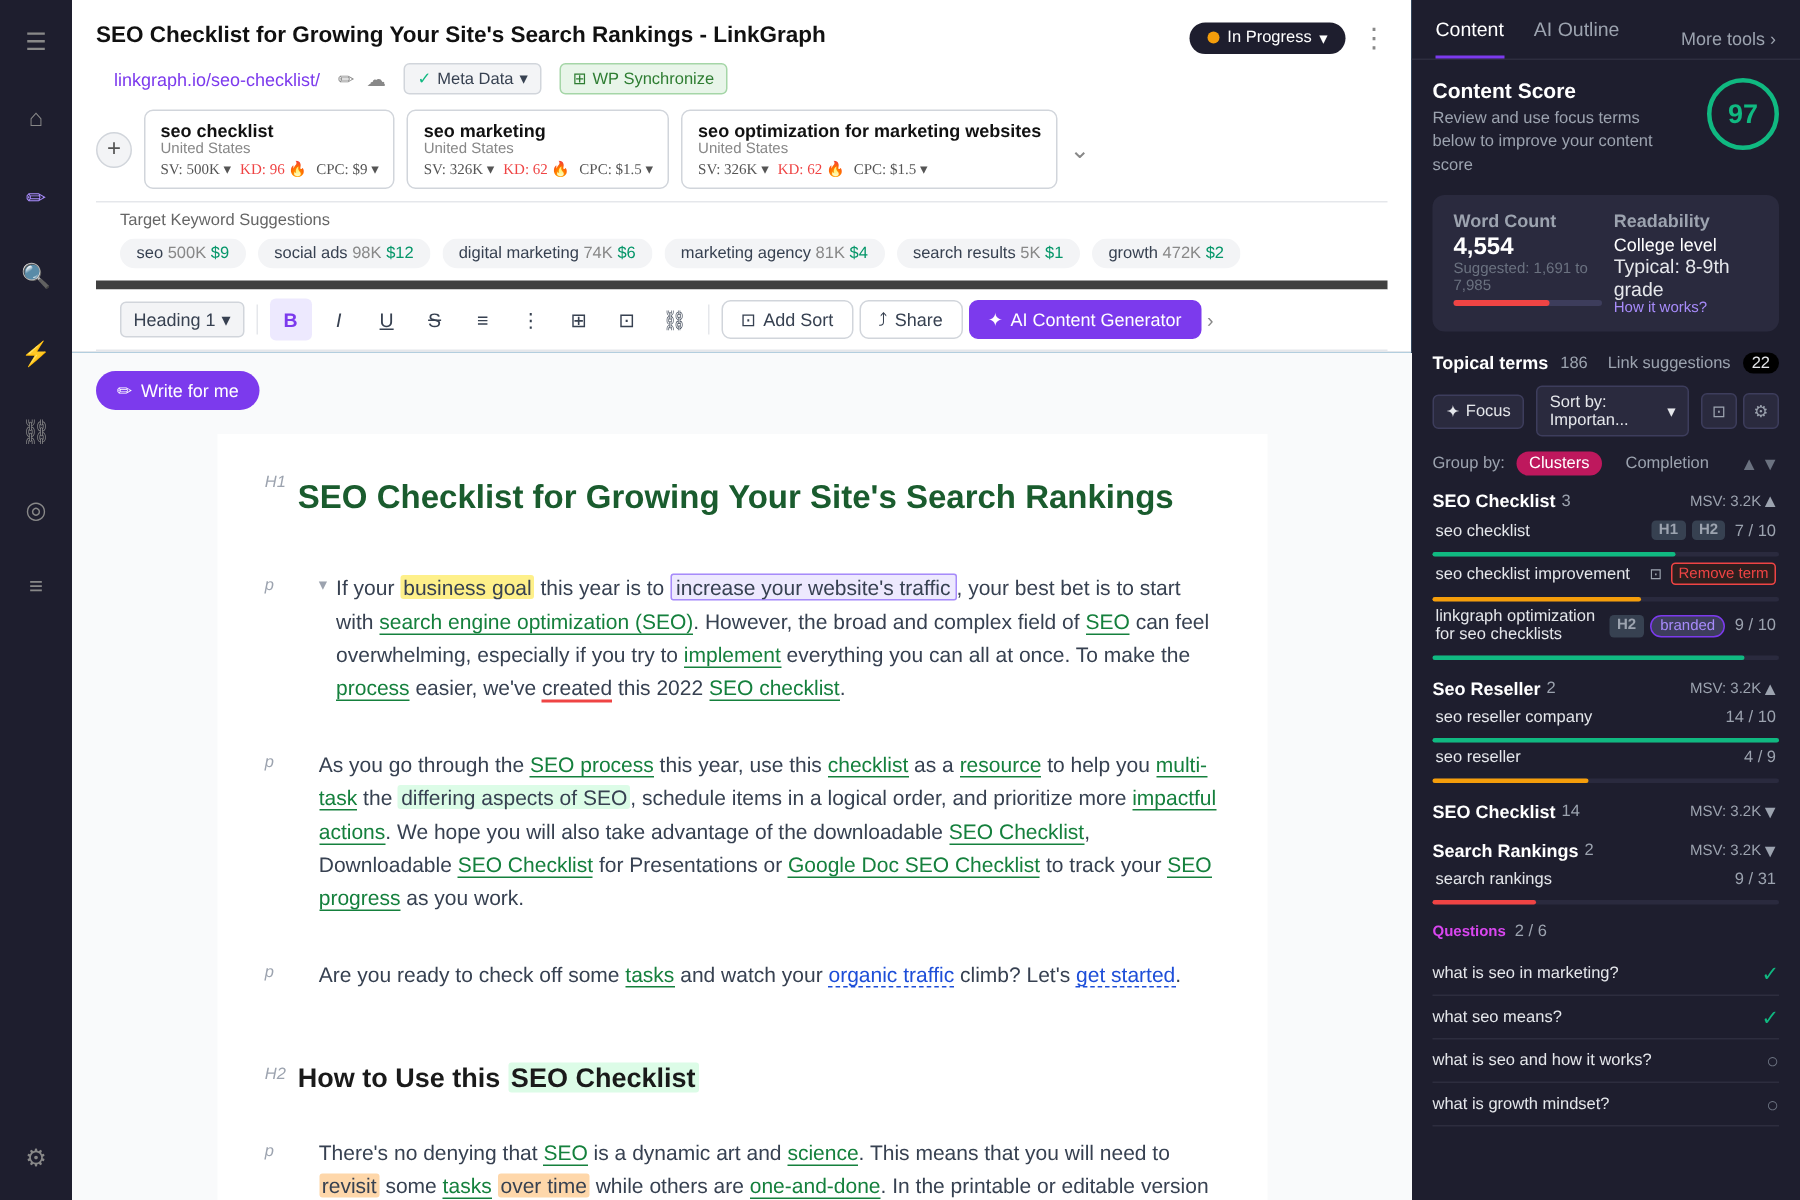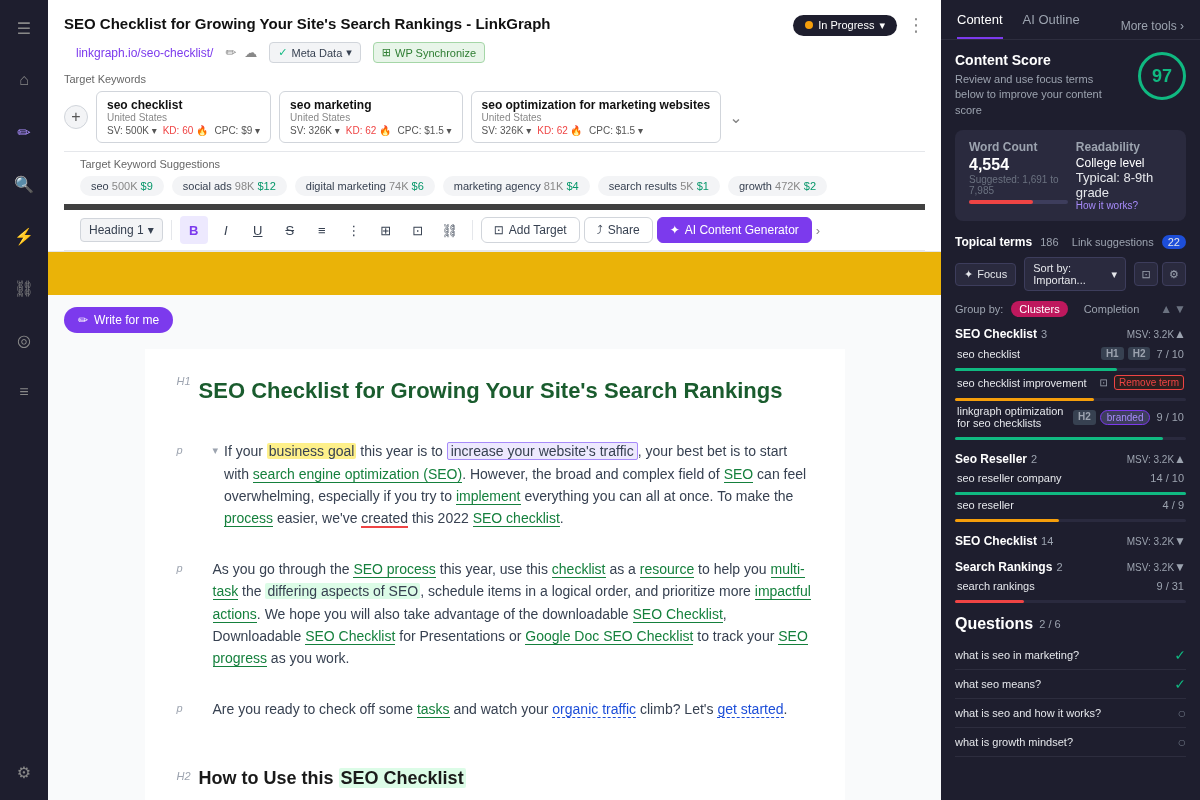--- a/index.html
+++ b/index.html
@@ -20,25 +20,24 @@
       width: 32px; height: 32px;
       display: flex; align-items: center; justify-content: center;
       color: #888; cursor: pointer; border-radius: 6px;
       font-size: 16px;
     }
     .left-sidebar .icon-btn.active { color: #a78bfa; }
 
     
     .main-area {
       flex: 1;
-      background: #eab308;
+      background: #0369a1;
       display: flex;
       flex-direction: column;
       overflow: hidden;
-      gap: 43px;
     }
 
     
     .top-header {
       padding: 14px 16px 0;
       border-bottom: 1px solid #e5e7eb;
       background: #fff;
     }
     .doc-title {
       font-size: 15px;
@@ -85,21 +84,21 @@
     .keywords-row {
       display: flex; gap: 8px; align-items: center;
     }
     .keyword-card {
       border: 1px solid #d1d5db; border-radius: 6px;
       padding: 6px 10px; font-size: 11px; background: #fff;
       min-width: 160px;
     }
     .keyword-card .kw-name { font-weight: 600; color: #111; font-size: 12px; }
     .keyword-card .kw-country { color: #888; font-size: 10px; }
-    .keyword-card .kw-stats { color: #555; font-size: 10px; margin-top: 2px; display: flex; gap: 6px; flex-wrap: wrap; }
+    .keyword-card .kw-stats { color: #555; font-size: 10px; margin-top: 2px; display: flex; gap: 6px; flex-wrap: wrap; font-family: Liberation Serif, serif; }
     .kw-stat-kd { color: #ef4444; }
     .kw-add-btn {
       width: 24px; height: 24px; background: #f3f4f6;
       border: 1px solid #d1d5db; border-radius: 50%;
       display: flex; align-items: center; justify-content: center;
       cursor: pointer; font-size: 16px; color: #555; flex-shrink: 0;
     }
     .chevron-down { color: #888; cursor: pointer; font-size: 16px; }
 
     
@@ -321,21 +320,21 @@
     .term-progress-fill { height: 100%; border-radius: 2px; }
     .prog-full { background: #10b981; }
     .prog-partial { background: #f59e0b; }
     .prog-low { background: #ef4444; }
 
     
     .questions-section { margin-top: 12px; }
     .questions-header {
       display: flex; align-items: center; gap: 6px; margin-bottom: 8px;
     }
-    .questions-title { font-size: 16px; font-weight: 600; color: #ffffff; }
+    .questions-title { font-size: 10px; font-weight: 600; color: #d946ef; }
     .questions-count { font-size: 11px; color: #9ca3af; }
 
     .question-item {
       display: flex; align-items: center; justify-content: space-between;
       padding: 6px 0; border-bottom: 1px solid #2d2d3e;
     }
     .question-text { font-size: 11px; color: #e5e7eb; }
     .check-icon { color: #10b981; font-size: 14px; }
 
     
@@ -387,29 +386,28 @@
         <span>Meta Data</span>
         <span>▾</span>
       </div>
       <div class="meta-btn wp">
         <span>⊞</span>
         <span>WP Synchronize</span>
       </div>
     </div>
 
     <div class="keywords-section" style="padding:0 0 8px 0;">
-      <div class="section-label">Target Keywords</div>
       <div class="keywords-row">
         <div class="kw-add-btn">+</div>
         <div class="keyword-card">
           <div class="kw-name">seo checklist</div>
           <div class="kw-country">United States</div>
           <div class="kw-stats">
             <span>SV: 500K ▾</span>
-            <span class="kw-stat-kd">KD: 60 🔥</span>
+            <span class="kw-stat-kd">KD: 96 🔥</span>
             <span>CPC: $9 ▾</span>
           </div>
         </div>
         <div class="keyword-card">
           <div class="kw-name">seo marketing</div>
           <div class="kw-country">United States</div>
           <div class="kw-stats">
             <span>SV: 326K ▾</span>
             <span class="kw-stat-kd">KD: 62 🔥</span>
             <span>CPC: $1.5 ▾</span>
@@ -459,21 +457,21 @@
           <s>S</s>
         </div>
       <div class="tb-btn">≡</div>
       <div class="tb-btn">⋮</div>
       <div class="tb-btn">⊞</div>
       <div class="tb-btn">⊡</div>
       <div class="tb-btn">⛓</div>
       <div class="toolbar-divider"></div>
       <div class="tb-action-btn">
         <span>⊡</span>
-        <span>Add Target</span>
+        <span>Add Sort</span>
       </div>
       <div class="tb-action-btn">
         <span>⤴</span>
         <span>Share</span>
       </div>
       <div class="tb-action-btn ai">
         <span>✦</span>
         <span>AI Content Generator</span>
       </div>
       <div class="tb-more">›</div>
@@ -574,21 +572,21 @@
         <div class="stat-sub">Typical: 8-9th grade</div>
         <div class="read-sub">How it works?</div>
       </div>
     </div>
 
     <div class="terms-header">
       <span class="terms-title">Topical terms</span>
       <span class="terms-count">186</span>
       <div style="margin-left:auto; display:flex; gap:8px; align-items:center;">
         <span style="color:#9ca3af; font-size:11px; cursor:pointer;">Link suggestions</span>
-        <span style="font-size:11px; background:#1d4ed8; color:#e5e7eb; padding:1px 6px; border-radius:10px;">22</span>
+        <span style="font-size:11px; background:#000000; color:#e5e7eb; padding:1px 6px; border-radius:10px;">22</span>
       </div>
     </div>
 
     <div class="filter-row">
       <div class="focus-btn">
         <span>✦</span>
         <span>Focus</span>
       </div>
       <div class="sort-btn">
         <span>Sort by: Importan...</span>

